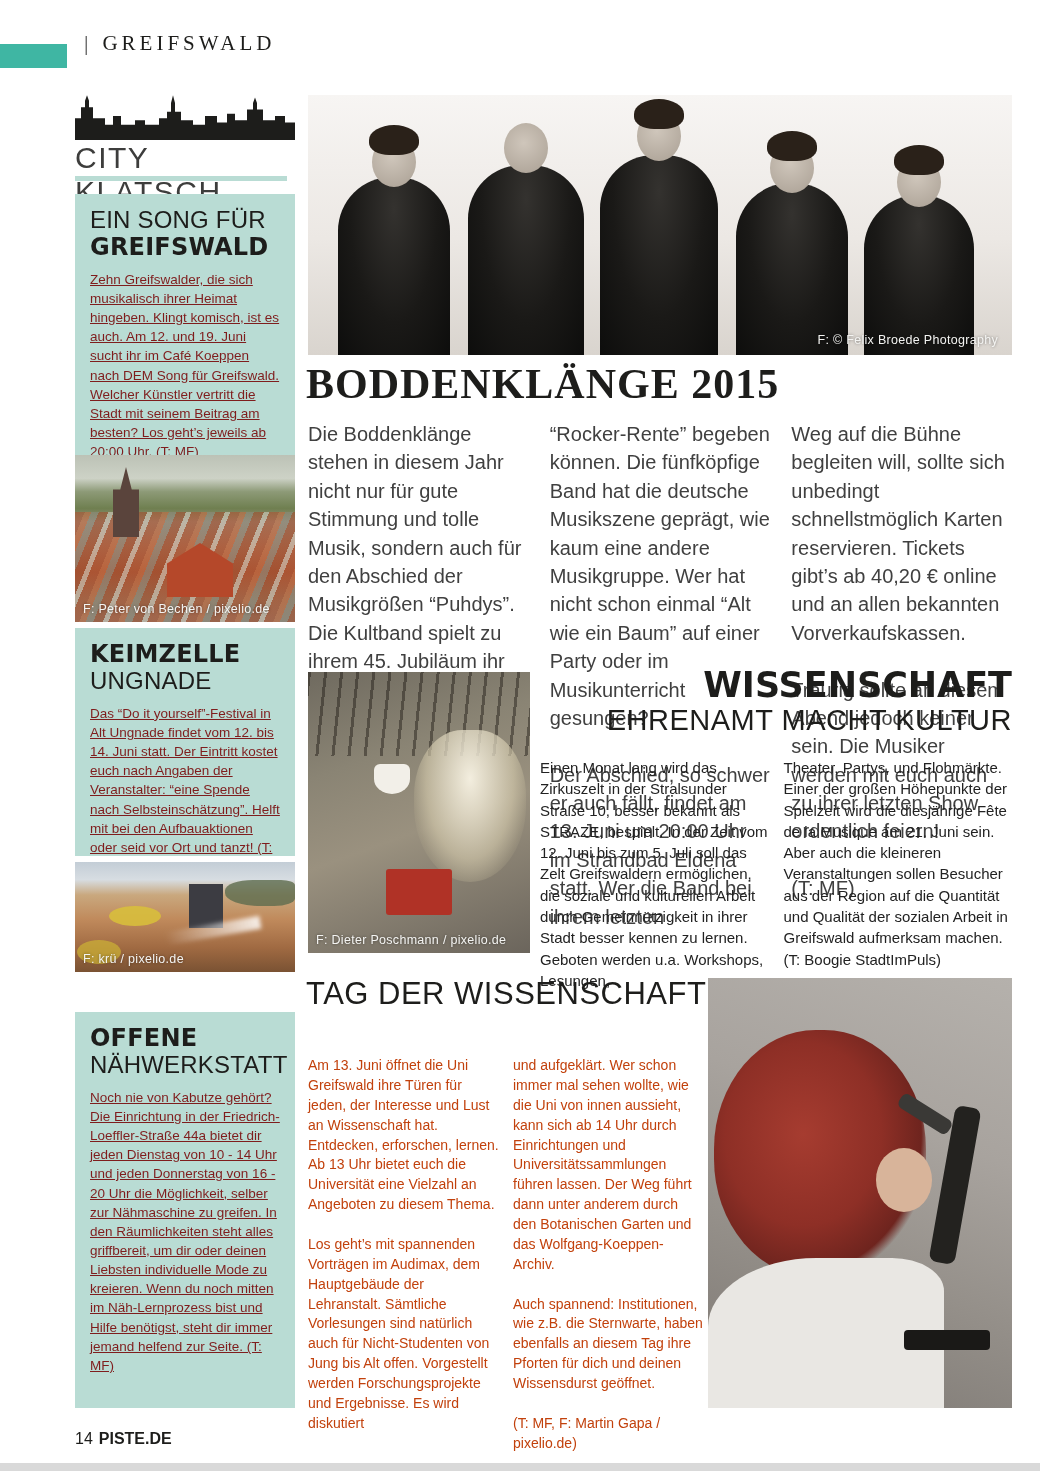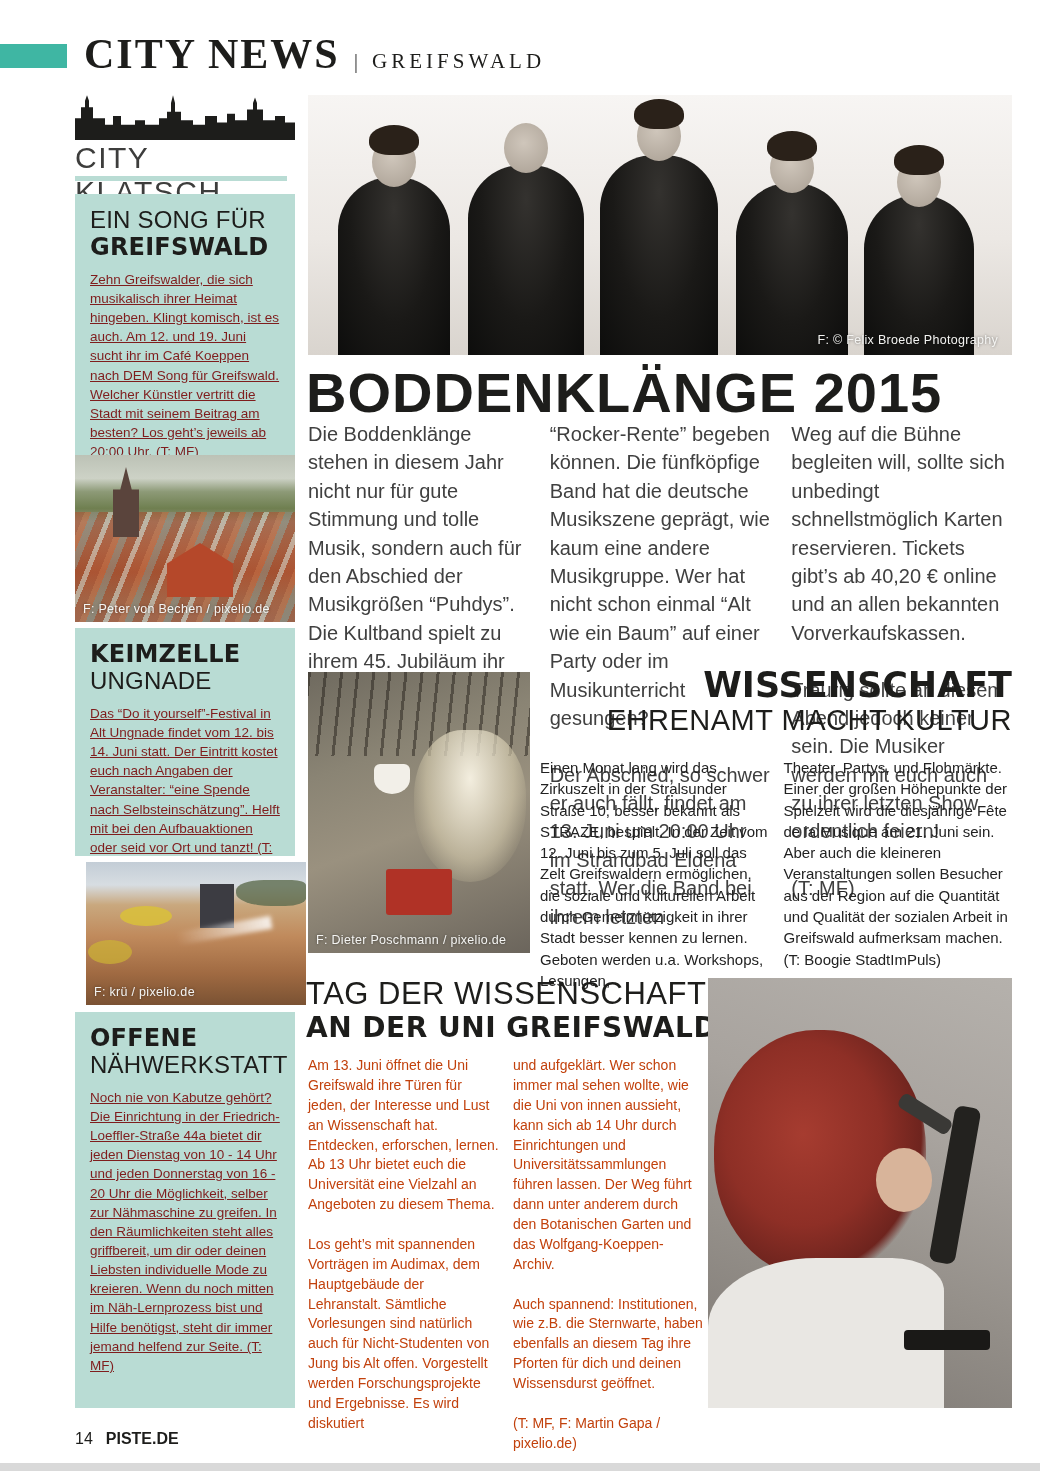--- a/index.html
+++ b/index.html
@@ -40,21 +40,21 @@
                #9a8f7c 40%,#a8765a 55%,#a45a3a 70%,#927a60 86%,#8c8374 100%);text-align:right;}
   .city-roofs{position:absolute;left:0;top:34%;width:100%;height:66%;opacity:.55;
     background:repeating-linear-gradient(112deg,#b1502e 0 9px,#c96a3f 9px 15px,
                #8d8b7e 15px 22px,#a34a2a 22px 31px,#d9d4c8 31px 36px);}
   .city-church{position:absolute;left:38px;top:12px;width:26px;height:70px;background:#5a443c;
     clip-path:polygon(0 100%,0 32%,28% 32%,50% 0,72% 32%,100% 32%,100% 100%);}
   .city-hall{position:absolute;left:92px;top:88px;width:66px;height:54px;background:#b5482a;
     clip-path:polygon(0 100%,0 38%,50% 0,100% 38%,100% 100%);}
 
   
-  .photo-crowd{left:86px;top:862px;width:220px;height:143px;
+  .photo-crowd{left:75px;top:862px;width:220px;height:110px;
     background:linear-gradient(180deg,#c3cdd6 0%,#d7dde2 16%,#c9a87e 30%,#c08a5c 52%,
                #a06a42 78%,#7a5233 100%);}
   .crowd-trees{position:absolute;right:0;top:18px;width:70px;height:26px;background:#5d6b4e;
     border-radius:40% 20% 30% 50%;opacity:.8;}
   .crowd-stage{position:absolute;right:72px;top:22px;width:34px;height:44px;background:#3c3c42;}
   .crowd-spray{position:absolute;right:34px;top:62px;width:96px;height:13px;
     background:linear-gradient(90deg,rgba(255,255,255,0),rgba(255,255,255,.85));
     transform:rotate(-10deg);filter:blur(2px);}
   .crowd-band1{position:absolute;left:34px;top:44px;width:52px;height:20px;background:#d9c13a;
     border-radius:50%;opacity:.85;}
@@ -66,22 +66,22 @@
   .photo-band{left:308px;top:95px;width:704px;height:260px;
     background:linear-gradient(180deg,#f7f5f3 0%,#ece8e4 55%,#d9d4ce 100%);}
   .band-figure{position:absolute;bottom:0;border-radius:54px 54px 0 0;
     background:radial-gradient(ellipse at 50% 18%,#34322f 0%,#1a1917 55%,#0d0d0c 100%);}
   .band-head{position:absolute;left:50%;transform:translateX(-50%);width:44px;height:50px;
     border-radius:50%;background:radial-gradient(circle at 45% 40%,#cfc6bb,#a99f93);}
   .band-hair{position:absolute;left:50%;transform:translateX(-50%);top:-10px;width:50px;height:30px;
     border-radius:50% 50% 40% 40%;background:#2a2119;}
   .band-caption{left:auto;right:14px;bottom:8px;}
 
-  .headline1{position:absolute;left:306px;top:360px;font-family:Liberation Sans, sans-serif;
-    font-weight:700;font-size:56px;letter-spacing:1px;}
+  .headline1{position:absolute;left:306px;top:360px;font-family:Liberation Serif, serif;
+    font-weight:700;font-size:42px;letter-spacing:1px;}
 
   .cols3{position:absolute;left:308px;top:420px;width:704px;display:flex;gap:21px;}
   .cols3 .col{flex:1;font-size:20px;line-height:1.42;white-space:pre-line;color:#404040;}
 
   
   .photo-chand{left:308px;top:672px;width:222px;height:281px;
     background:linear-gradient(160deg,#6f6a5f 0%,#8a8474 30%,#9a917f 55%,#6b655c 100%);}
   .chand-branches{position:absolute;left:0;top:0;width:100%;height:30%;opacity:.8;
     background:repeating-linear-gradient(96deg,rgba(25,20,15,.55) 0 3px,rgba(90,85,70,0) 3px 16px);}
   .chand-crystal{position:absolute;right:4px;top:58px;width:112px;height:152px;
@@ -117,32 +117,31 @@
   .sci-coat{position:absolute;left:0;bottom:0;width:236px;height:150px;background:#e9e7e3;
     border-radius:46% 22% 0 0;}
   .sci-scope-arm{position:absolute;right:44px;top:128px;width:26px;height:158px;background:#23221f;
     transform:rotate(10deg);border-radius:8px;}
   .sci-scope-eye{position:absolute;right:58px;top:128px;width:58px;height:16px;background:#3a3936;
     transform:rotate(32deg);border-radius:6px;}
   .sci-scope-base{position:absolute;right:22px;bottom:58px;width:86px;height:20px;background:#1a1917;
     border-radius:4px;}
 
   
-  .footer{position:absolute;left:75px;top:1430px;font-size:16px;display:flex;gap:13px;align-items:baseline;}
+  .footer{position:absolute;left:75px;top:1430px;font-size:16px;display:flex;gap:6px;align-items:baseline;}
   .footer .brand{font-weight:700;}
   .bottom-strip{position:absolute;left:0;top:1463px;width:1040px;height:8px;background:#d9d9d9;}
 </style>
 </head>
 <body>
 
 <div class="page">
 
   <div class="accent-bar"></div>
   <div class="masthead">
-    <span class="title">CITY NEWS</span>
     <span class="divider">|</span>
     <span class="location">GREIFSWALD</span>
   </div>
 
   <div class="skyline">
     <svg viewBox="0 0 220 44" width="220" height="48" preserveAspectRatio="none">
       <path fill="#1d1d1b" d="M0,44 L0,24 L6,24 L6,14 L10,14 L10,8 L12,3 L14,8 L14,14 L18,14 L18,24 L30,24 L30,30 L38,30 L38,22 L46,22 L46,30 L60,30 L60,26 L70,26 L70,30 L84,30 L84,24 L92,24 L92,18 L96,18 L96,10 L98,3 L100,10 L100,18 L106,18 L106,26 L118,26 L118,30 L130,30 L130,22 L142,22 L142,28 L152,28 L152,20 L160,20 L160,26 L172,26 L172,16 L178,16 L178,10 L180,5 L182,10 L182,16 L188,16 L188,26 L200,26 L200,22 L210,22 L210,28 L220,28 L220,44 Z"></path>
     </svg>
   </div>
   <div class="klatsch">CITY KLATSCH</div>
@@ -239,21 +238,20 @@
     <div class="l2">EHRENAMT MACHT KULTUR</div>
   </div>
   <div class="cols2-stadt">
     <div class="col">Einen Monat lang wird das Zirkuszelt in der Stralsunder Straße 10, besser bekannt als STRAZE, bespielt. In der Zeit vom 12. Juni bis zum 5. Juli soll das Zelt Greifswaldern ermöglichen, die soziale und kulturellen Arbeit durch Gemeinnützigkeit in ihrer Stadt besser kennen zu lernen. Geboten werden u.a. Workshops, Lesungen,</div>
     <div class="col">Theater, Partys, und Flohmärkte. Einer der großen Höhepunkte der Spielzeit wird die diesjährige Fête de la Musique am 21. Juni sein. Aber auch die kleineren Veranstaltungen sollen Besucher aus der Region auf die Quantität und Qualität der sozialen Arbeit in Greifswald aufmerksam machen.
 (T: Boogie StadtImPuls)</div>
   </div>
 
   <div class="headline3">
     <div class="l1">TAG DER WISSENSCHAFT</div>
-    <div class="l2">AN DER UNI GREIFSWALD</div>
   </div>
   <div class="cols2-wiss">
     <div class="col">Am 13. Juni öffnet die Uni Greifswald ihre Türen für jeden, der Interesse und Lust an Wissenschaft hat. Entdecken, erforschen, lernen. Ab 13 Uhr bietet euch die Universität eine Vielzahl an Angeboten zu diesem Thema.
 
 Los geht’s mit spannenden Vorträgen im Audimax, dem Hauptgebäude der Lehranstalt. Sämtliche Vorlesungen sind natürlich auch für Nicht-Studenten von Jung bis Alt offen. Vorgestellt werden Forschungsprojekte und Ergebnisse. Es wird diskutiert</div>
     <div class="col">und aufgeklärt. Wer schon immer mal sehen wollte, wie die Uni von innen aussieht, kann sich ab 14 Uhr durch Einrichtungen und Universitätssammlungen führen lassen. Der Weg führt dann unter anderem durch den Botanischen Garten und das Wolfgang-Koeppen-Archiv.
 
 Auch spannend: Institutionen, wie z.B. die Sternwarte, haben ebenfalls an diesem Tag ihre Pforten für dich und deinen Wissensdurst geöffnet.
 
 (T: MF, F: Martin Gapa / pixelio.de)</div>

